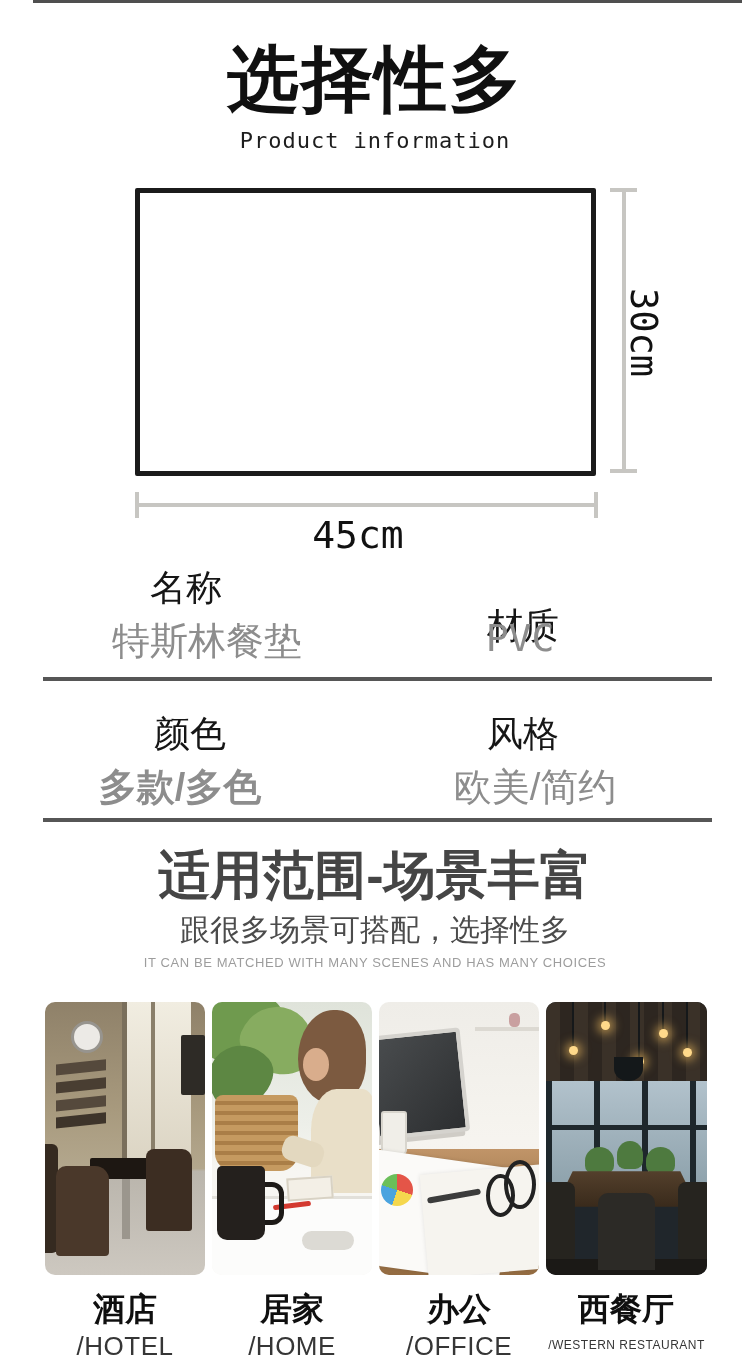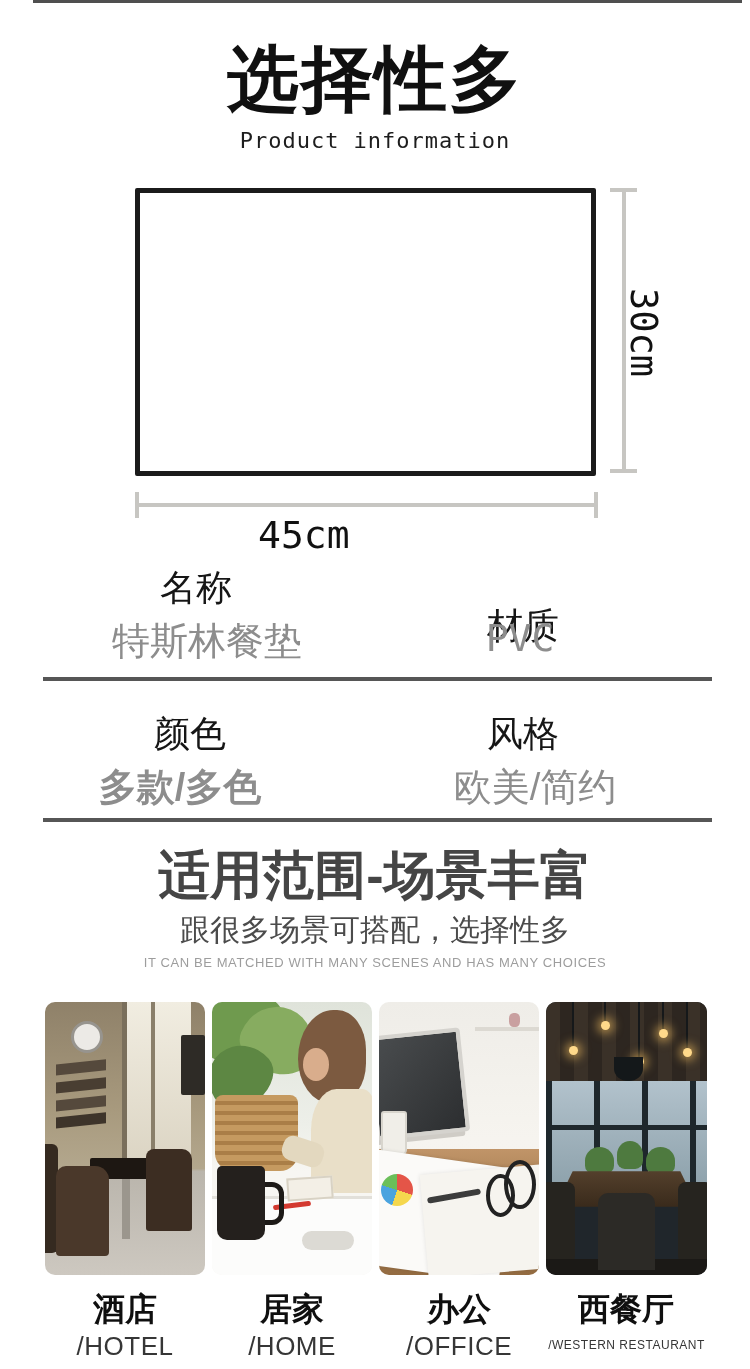--- a/index.html
+++ b/index.html
@@ -17,26 +17,26 @@
   
   .mat-rect{left:135px;top:188px;width:451px;height:278px;border:5px solid #1b1b1b;background:#fff;border-radius:2px;}
   .dim{background:#c7c6c2;}
   .vdim-line{left:622px;top:190px;width:4px;height:281px;}
   .vdim-cap-top{left:610px;top:188px;width:27px;height:4px;}
   .vdim-cap-bot{left:610px;top:469px;width:27px;height:4px;}
   .vdim-label{left:622px;top:288px;writing-mode:vertical-rl;font-size:37px;color:#111;}
   .hdim-line{left:135px;top:503px;width:463px;height:4px;}
   .hdim-cap-l{left:135px;top:492px;width:4px;height:26px;}
   .hdim-cap-r{left:594px;top:492px;width:4px;height:26px;}
-  .hdim-label{left:258px;top:513px;width:200px;font-size:38px;color:#111;}
+  .hdim-label{left:258px;top:513px;width:200px;text-align:center;font-size:38px;color:#111;}
 
   
   .spec-label{width:300px;text-align:center;font-size:36px;color:#161616;}
   .spec-value{width:310px;text-align:center;font-size:38px;color:#8d8d8d;}
-  .sl-1{left:46px;top:564px;}  .sl-2{left:373px;top:564px;margin-top:38px;}
+  .sl-1{left:36px;top:564px;}  .sl-2{left:373px;top:564px;margin-top:38px;}
   .sv-1{left:52px;top:616px;}  .sv-2{left:365px;top:616px;font-family:"DejaVu Sans Mono",monospace;}
   .sl-3{left:40px;top:710px;}  .sl-4{left:373px;top:710px;}
   .sv-3{left:25px;top:762px;font-weight:bold;}  .sv-4{left:380px;top:762px;}
   .divider{left:43px;width:669px;height:4px;background:#565656;}
   .div-1{top:677px;} .div-2{top:818px;}
 
   
   .sc-title{left:0;top:841px;width:750px;text-align:center;font-size:52px;font-weight:700;color:#454545;}
   .sc-sub{left:0;top:910px;width:750px;text-align:center;font-size:30px;color:#4b4b4b;}
   .sc-sub-en{left:0;top:955px;width:750px;text-align:center;font-size:13px;color:#9d9d9d;letter-spacing:.6px;}

